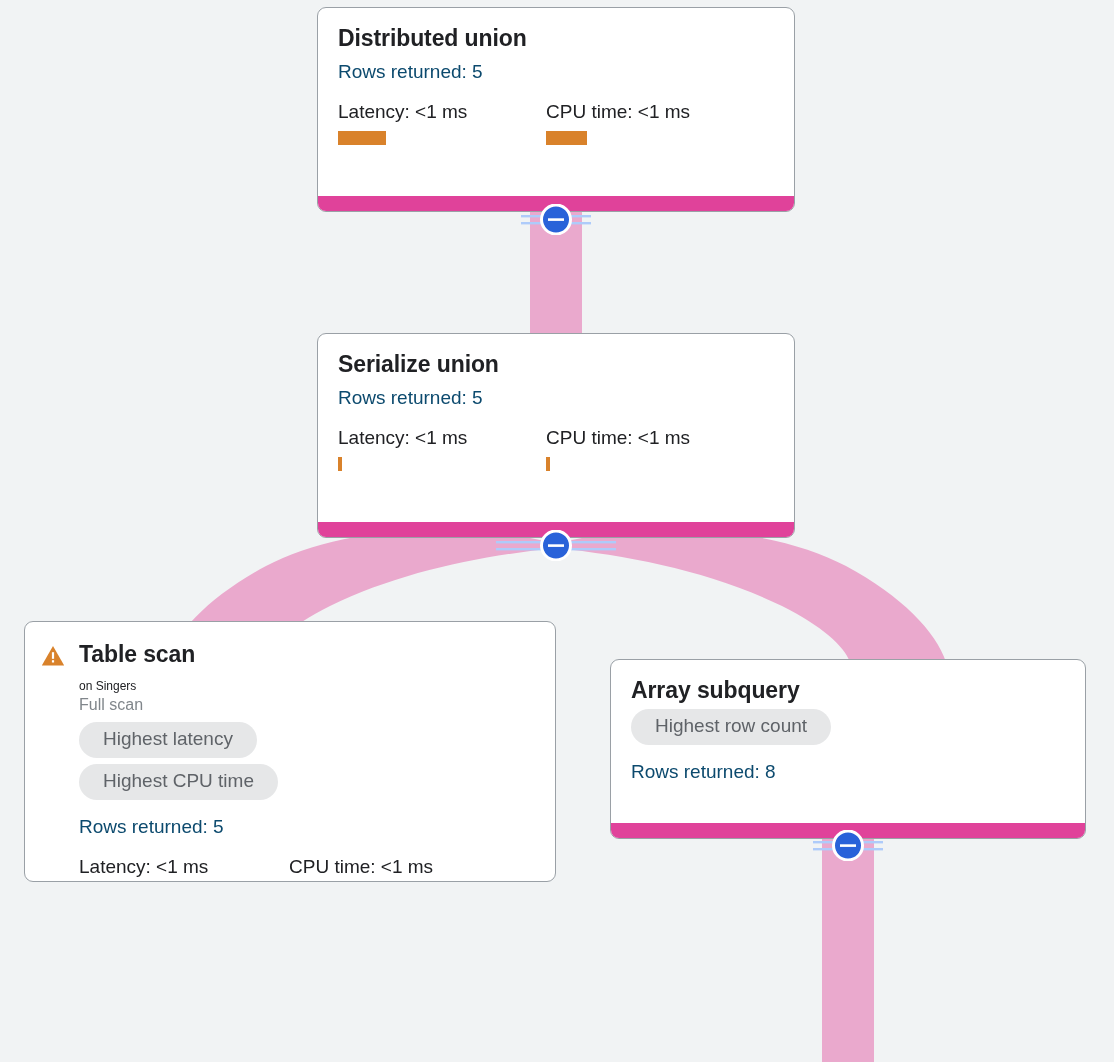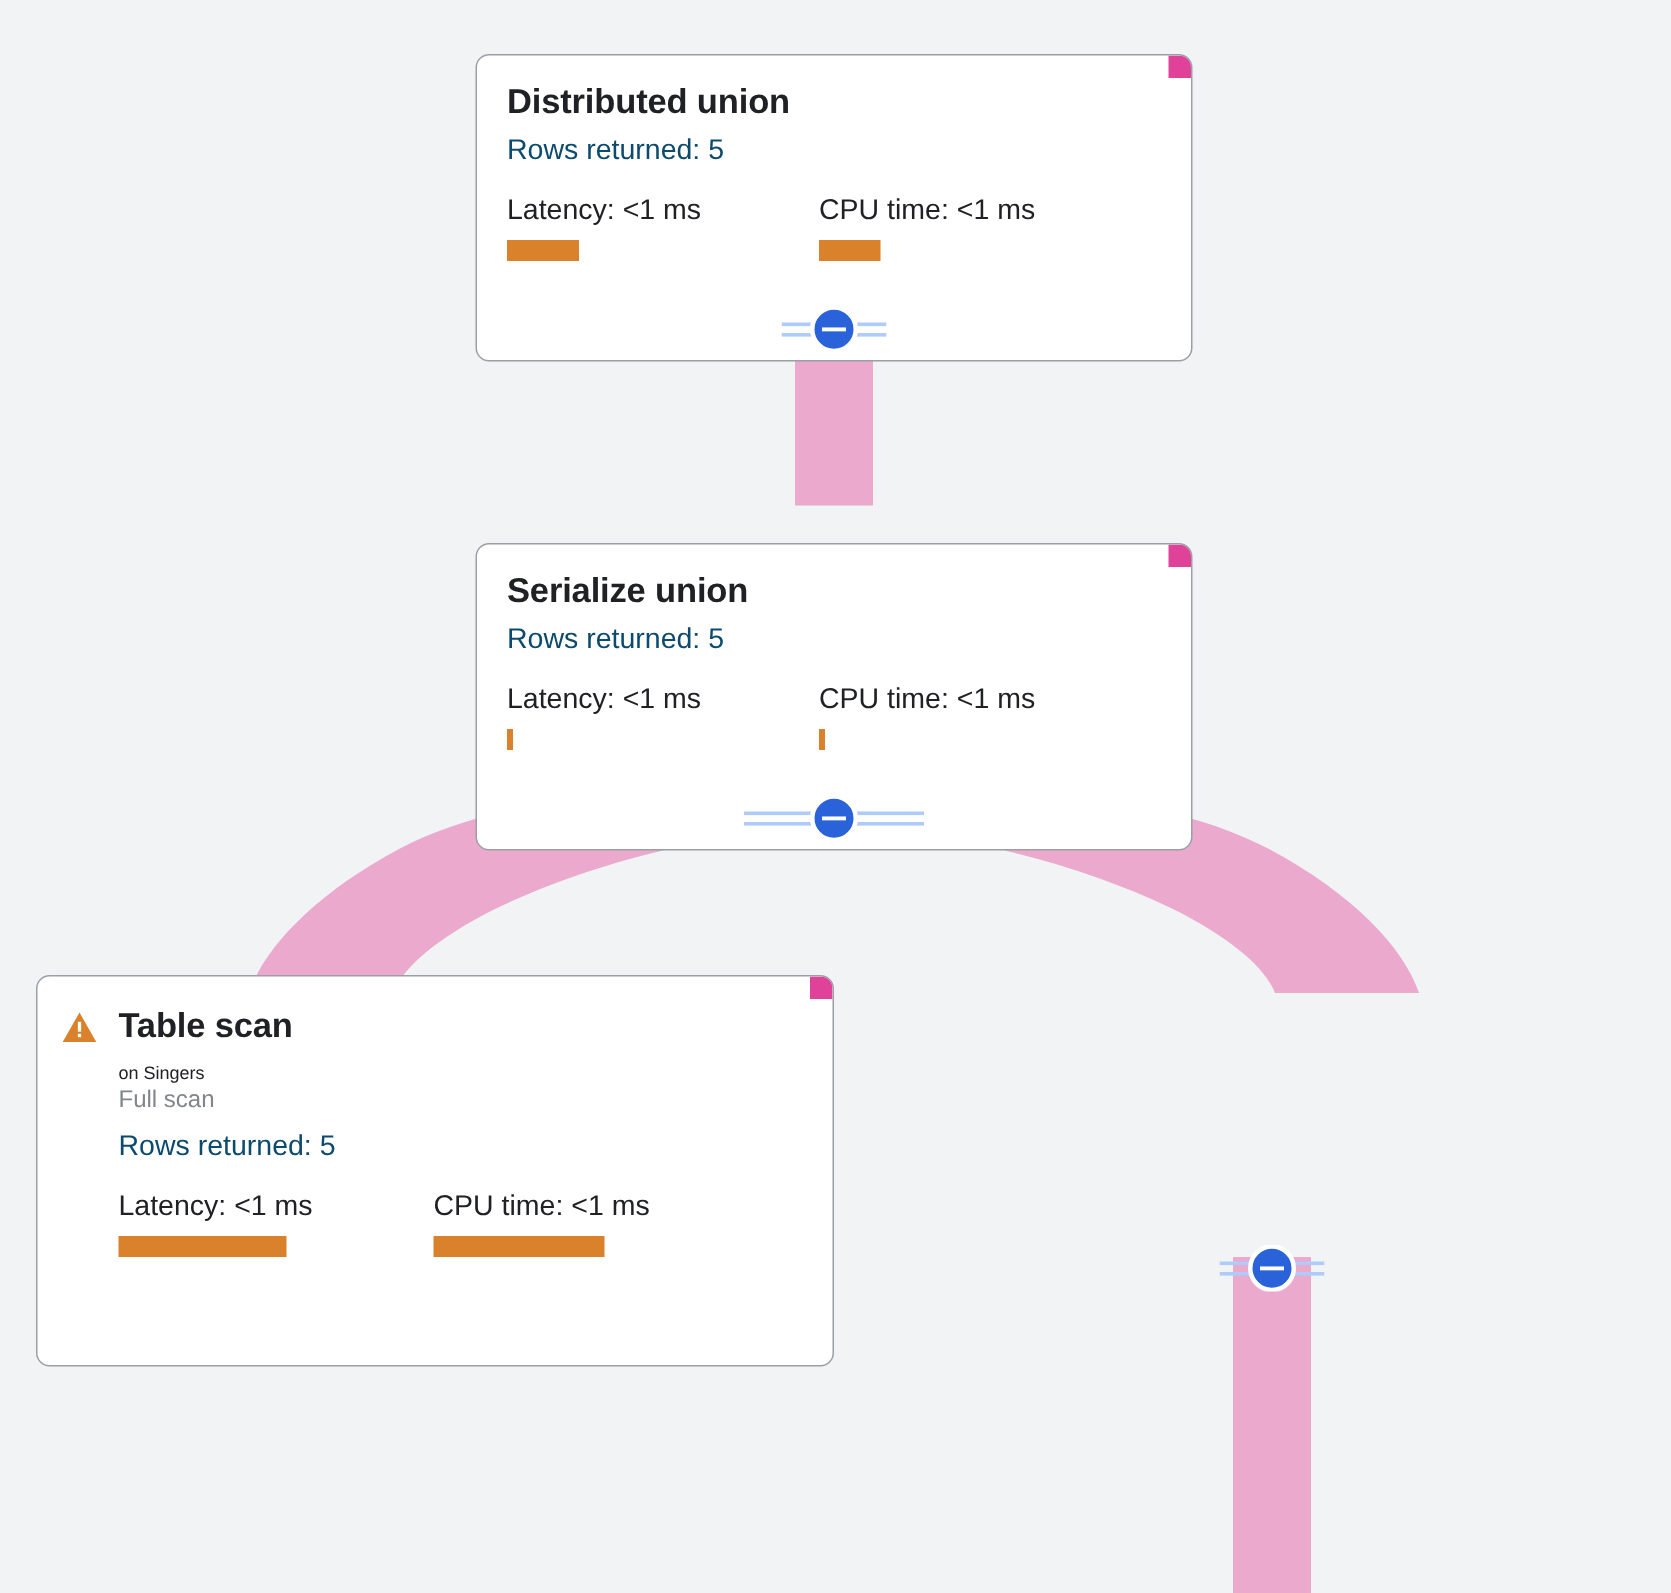--- a/index.html
+++ b/index.html
@@ -30,22 +30,21 @@
 
   
   .node {
     position: absolute;
     background: #ffffff;
     border: 1px solid #9aa0a6;
     border-radius: 9px;
     box-sizing: border-box;
     overflow: hidden;
     display: flex;
-    flex-direction: row;
-    margin-top: 29px;
+    flex-direction: column;
   }
   .node-body {
     flex: 1 1 auto;
     padding: 18px 20px 6px 20px;
     box-sizing: border-box;
   }
   .node-footer {
     height: 15px;
     flex: 0 0 15px;
     background: #e0429a;
@@ -199,36 +198,52 @@
         <svg class="warn-icon" viewBox="0 0 24 22">
           <path d="M12 1 L23.2 20.6 L0.8 20.6 Z" fill="#d9822b"></path>
           <rect x="10.9" y="7.2" width="2.2" height="6.6" fill="#ffffff"></rect>
           <rect x="10.9" y="15.2" width="2.2" height="2.3" fill="#ffffff"></rect>
         </svg>
         <div class="node-title">Table scan</div>
       </div>
       <div class="indent">
         <div class="node-subtitle">on Singers</div>
         <div class="node-subtitle2">Full scan</div>
+        <div class="chips">
+          <div><span class="chip">Highest latency</span></div>
+          <div><span class="chip">Highest CPU time</span></div>
+        </div>
         <div class="rows-returned">Rows returned: 5</div>
         <div class="metrics">
           <div class="metric" style="width:210px;">
             <div class="metric-label">Latency: &lt;1 ms</div>
             <div class="metric-bar" style="width:112px;"></div>
           </div>
           <div class="metric">
             <div class="metric-label">CPU time: &lt;1 ms</div>
             <div class="metric-bar" style="width:114px;"></div>
           </div>
         </div>
       </div>
     </div>
     <div class="node-footer"></div>
   </div>
 
+  <div class="node" style="left:610px; top:659px; width:476px; height:180px;">
+    <div class="node-body">
+      <div class="node-title-row">
+        <div class="node-title">Array subquery</div>
+      </div>
+      <div class="chips" style="margin-top:6px;">
+        <div><span class="chip">Highest row count</span></div>
+      </div>
+      <div class="rows-returned">Rows returned: 8</div>
+    </div>
+    <div class="node-footer"></div>
+  </div>
 
   <svg style="position:absolute; left:521px; top:204px;" width="70" height="31" viewBox="0 0 70 31">
     <g>
       <rect x="0" y="11" width="22" height="2.4" fill="#aecbfa"></rect>
       <rect x="0" y="18" width="22" height="2.4" fill="#aecbfa"></rect>
     </g>
     <g>
       <rect x="48" y="11" width="22" height="2.4" fill="#aecbfa"></rect>
       <rect x="48" y="18" width="22" height="2.4" fill="#aecbfa"></rect>
     </g>

